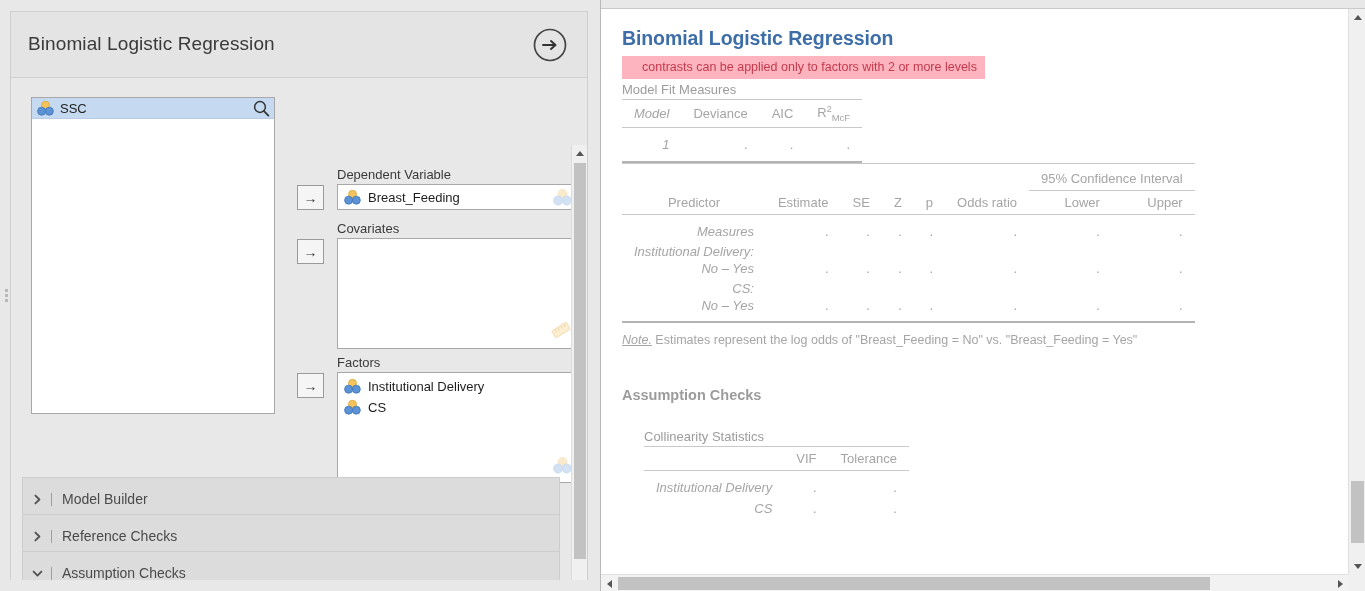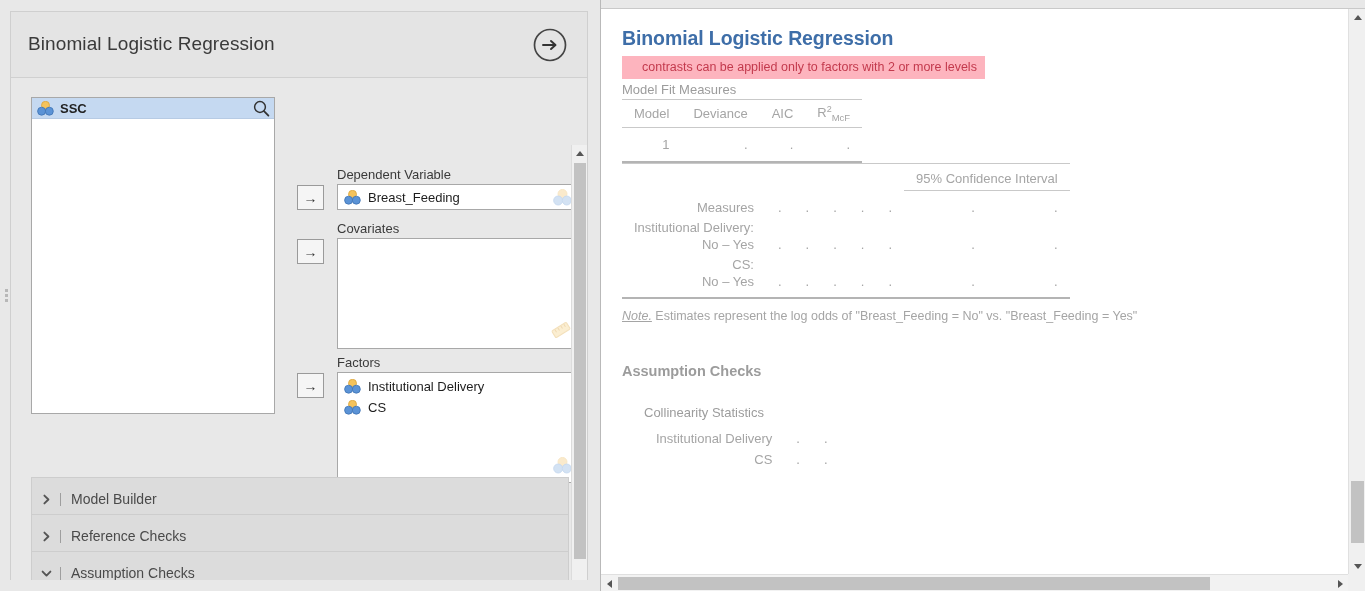--- a/index.html
+++ b/index.html
@@ -65,21 +65,20 @@
     border: 1px solid #a8a8a8;
     overflow: hidden;
   }
   .var-search-row {
     height: 21px;
     background: #c5d9f1;
     border-bottom: 1px solid #b7cbe4;
     display: flex; align-items: center;
     padding-left: 5px;
     position: relative;
-    font-weight: bold;
   }
   .var-search-row .vlabel {
     font-size: 13px; color: #222; margin-left: 6px;
   }
   .search-icon {
     position: absolute;
     right: 3px; top: 1px;
     width: 19px; height: 19px;
     cursor: pointer;
   }
@@ -123,21 +122,21 @@
   .ghost-icon {
     position: absolute;
     right: 6px; bottom: 4px;
     opacity: .5;
   }
   .ghost-icon-dep { right: 6px; top: 4px; bottom: auto; }
 
   
   .collapsible {
     position: absolute;
-    left: 20px;
+    left: 11px;
     width: 538px; height: 44px;
     background: #dcdcdc;
     border: 1px solid #cdcdcd;
     display: flex; align-items: center;
     cursor: pointer;
   }
   .collapsible .chev {
     width: 28px; text-align: center;
     font-size: 12px; color: #555;
     display:flex; align-items:center; justify-content:center;
@@ -241,21 +240,21 @@
   table.jtbl { border-collapse: collapse; }
   table.jtbl td, table.jtbl th {
     font-size: 13px; color: #a5a5a5; font-weight: normal;
     padding: 4px 12px;
     text-align: right;
     white-space: nowrap;
   }
   .rule-top td { border-top: 1px solid #c9c9c9; }
   .hdr-row td { border-bottom: 1px solid #c9c9c9; padding-bottom: 5px; }
   .bot-rule td { border-bottom: 2px solid #b4b4b4; }
-  td.lcell { text-align: left; }
+  td.lcell { text-align: left; font-style: italic; }
   sup { font-size: 9px; vertical-align: super; }
   sub { font-size: 9.5px; vertical-align: sub; }
 
   .note {
     font-size: 12.5px; color: #a5a5a5;
     margin-top: 10px;
   }
   .note i { font-style: italic; text-decoration: underline; }
 
   .section-head {
@@ -501,20 +500,30 @@
         </tbody>
           </table>
 
         
         <table class="jtbl">
           <tbody>
               <tr class="rule-top">
             <td colspan="6" style="border-bottom:none;"></td>
             <td colspan="2" style="border-bottom:1px solid #c9c9c9; padding-top:7px;">95% Confidence Interval</td>
           </tr>
+          <tr class="hdr-row">
+            <td style="text-align:center;">Predictor</td>
+            <td>Estimate</td>
+            <td>SE</td>
+            <td>Z</td>
+            <td>p</td>
+            <td>Odds ratio</td>
+            <td>Lower</td>
+            <td>Upper</td>
+          </tr>
 
           <tr>
             <td class="lcell" style="padding-top:9px;">Measures</td>
             <td style="padding-top:9px;">.</td>
             <td style="padding-top:9px;">.</td>
             <td style="padding-top:9px;">.</td>
             <td style="padding-top:9px;">.</td>
             <td style="padding-top:9px;">.</td>
             <td style="padding-top:9px;">.</td>
             <td style="padding-top:9px;">.</td>
@@ -554,20 +563,25 @@
           <i>Note.</i><span> Estimates represent the log odds of "Breast_Feeding = No" vs. "Breast_Feeding = Yes"</span>
         </div>
 
         
         <div class="section-head">Assumption Checks</div>
 
         <div style="margin-left:22px;">
           <div class="tbl-caption">Collinearity Statistics</div>
           <table class="jtbl">
             <tbody>
+                <tr class="hdr-row rule-top">
+              <td class="lcell" style="min-width:140px;"></td>
+              <td>VIF</td>
+              <td>Tolerance</td>
+            </tr>
             <tr>
               <td class="lcell" style="padding-top:9px;">Institutional Delivery</td>
               <td style="padding-top:9px;">.</td>
               <td style="padding-top:9px;">.</td>
             </tr>
             <tr>
               <td class="lcell" style="padding-top:2px;">CS</td>
               <td style="padding-top:2px;">.</td>
               <td style="padding-top:2px;">.</td>
             </tr>

